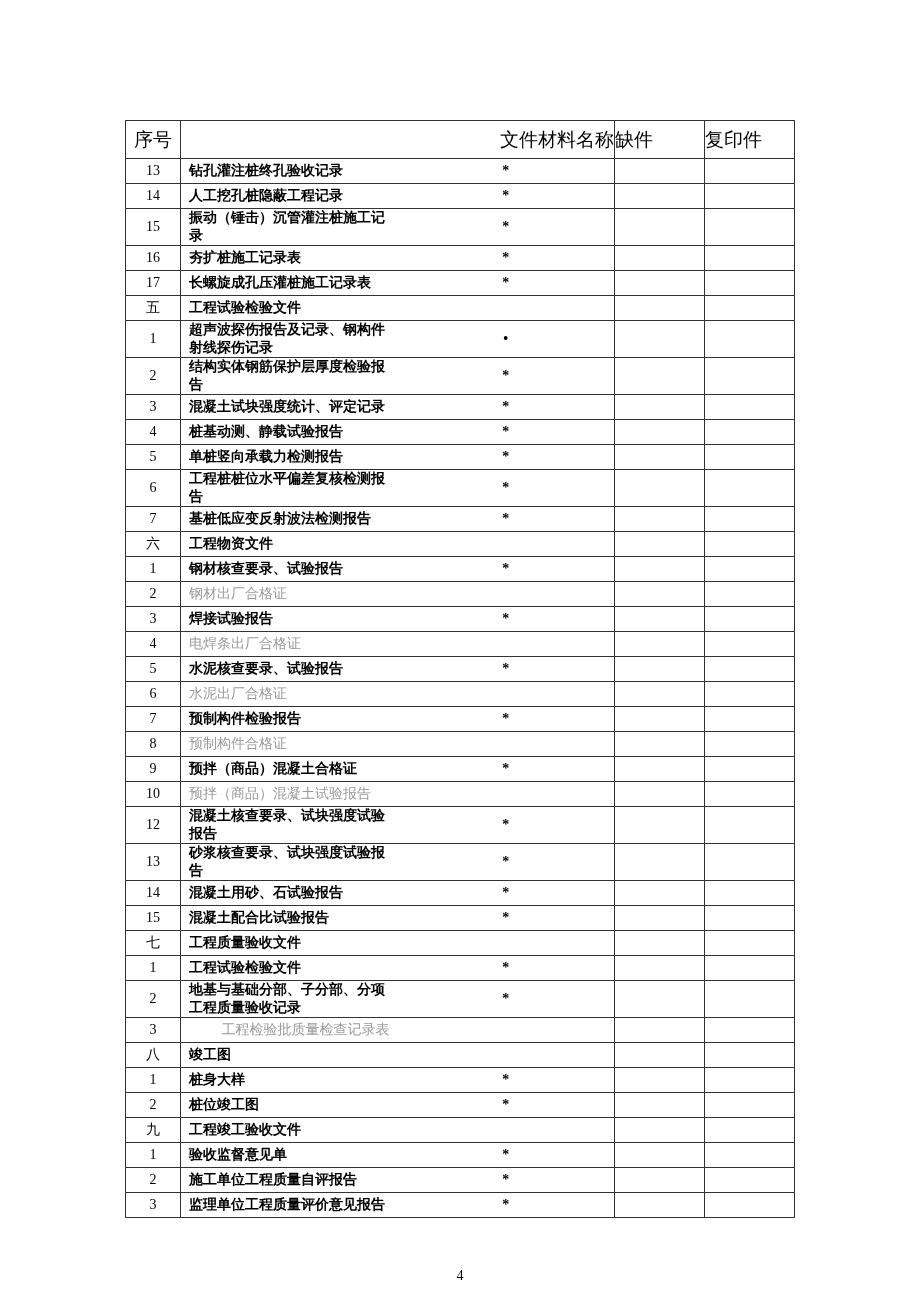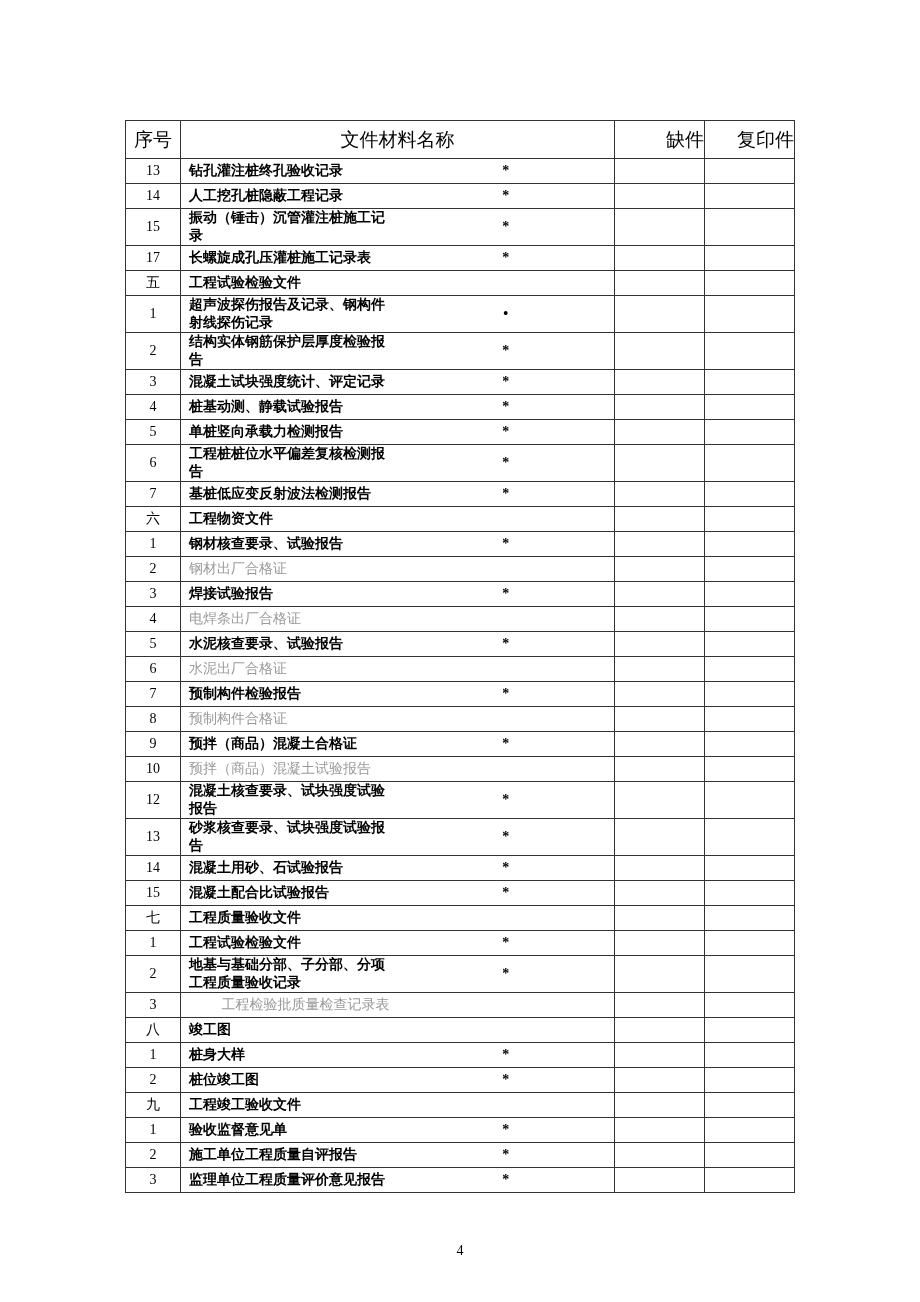--- a/index.html
+++ b/index.html
@@ -22,25 +22,25 @@
   th, td {
     border: 1px solid #333;
     font-size: 14px;
     height: 25px;
     vertical-align: middle;
     padding: 0;
     box-sizing: border-box;
   }
   th {
     font-weight: normal;
+    text-align: left;
+    background: #fff;
+  }
+  th.name-head {
     text-align: right;
-    background: #fff;
-  }
-  th.name-head {
-    text-align: center;
   }
   .col-seq { width: 55px; text-align: center; }
   .col-name { padding-left: 8px; padding-right: 8px; position: relative; font-weight: bold; }
   .col-mark { width: 22px; text-align: center; font-weight: bold; border-left: none; }
   .col-missing { width: 90px; }
   .col-copy { width: 90px; }
   .faded { color: #999; font-weight: normal; margin-left: 34px; }
   .header-row th { height: 38px; font-size: 19px; }
   .pageno {
     text-align: center;
@@ -80,20 +80,27 @@
           <td class="col-copy"></td>
         </tr>
         <tr>
           <td class="col-seq">15</td>
           <td class="col-name">振动（锤击）沉管灌注桩施工记录</td>
           <td class="col-mark">*</td>
           <td class="col-missing"></td>
           <td class="col-copy"></td>
         </tr>
         <tr>
+          <td class="col-seq">16</td>
+          <td class="col-name">夯扩桩施工记录表</td>
+          <td class="col-mark">*</td>
+          <td class="col-missing"></td>
+          <td class="col-copy"></td>
+        </tr>
+        <tr>
           <td class="col-seq">17</td>
           <td class="col-name">长螺旋成孔压灌桩施工记录表</td>
           <td class="col-mark">*</td>
           <td class="col-missing"></td>
           <td class="col-copy"></td>
         </tr>
         <tr>
           <td class="col-seq">五</td>
           <td class="col-name">工程试验检验文件</td>
           <td class="col-mark"></td>

